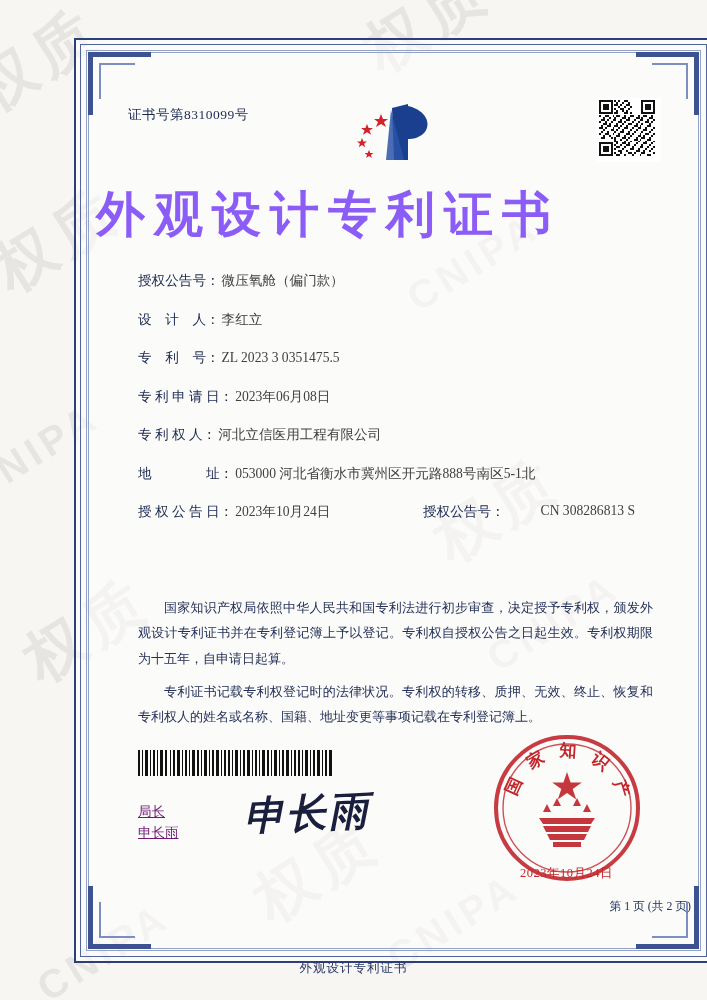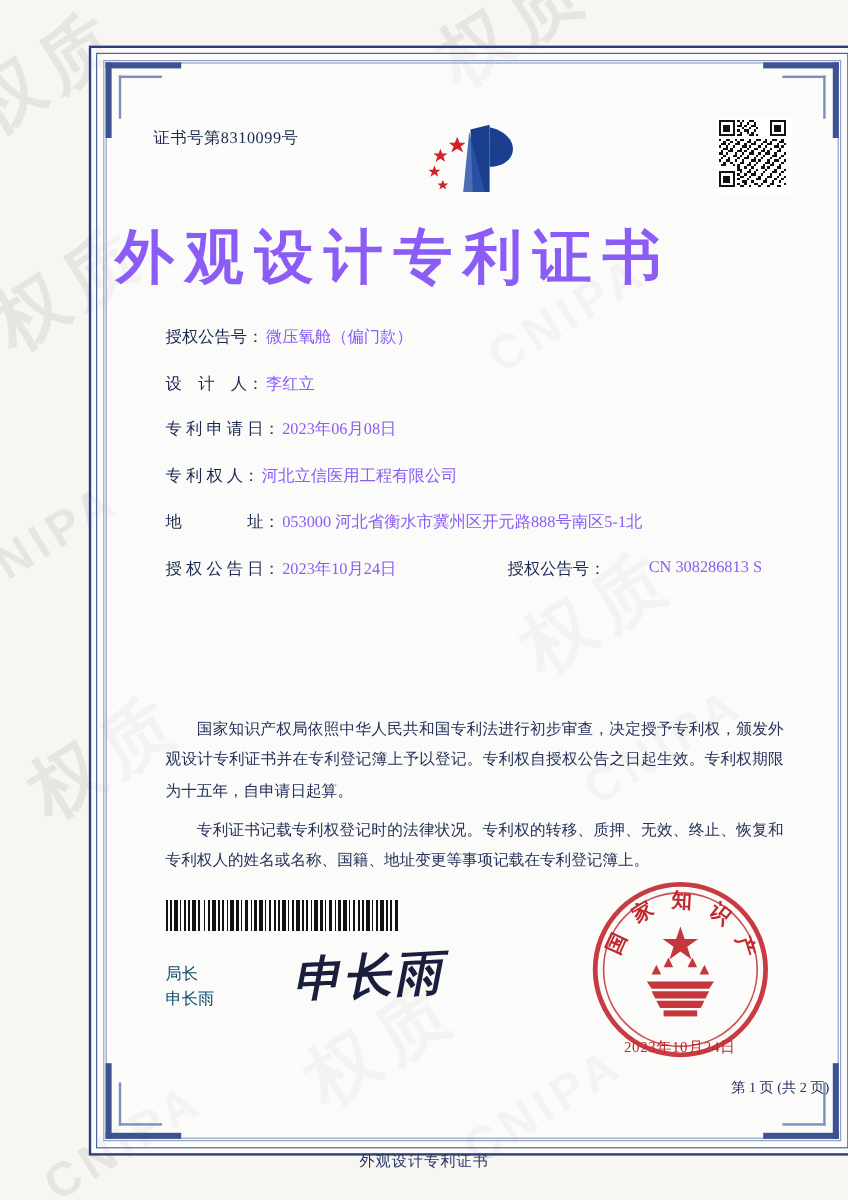--- a/index.html
+++ b/index.html
@@ -144,21 +144,21 @@
     color: #1b2750;
   }
   .field-label {
     flex: 0 0 auto;
     white-space: pre;
     color: #1b2750;
   }
   .field-value {
     flex: 1 1 auto;
     padding-left: 2px;
-    color: #8b5cf6;
+    color: #404040;
   }
   .field-row.two-col .col-a { flex: 0 0 285px; display: flex; }
   .field-row.two-col .col-b { flex: 1 1 auto; display: flex; gap: 34px; }
 
   
   .paragraphs {
     position: absolute;
     left: 42px;
     right: 38px;
     top: 535px;
@@ -180,22 +180,23 @@
     width: 196px;
     height: 26px;
   }
 
   
   .sign-block {
     position: absolute;
     left: 42px;
     top: 742px;
     font-size: 13.5px;
-    color: #0c4a6e;
+    color: #701a75;
     line-height: 1.55;
+    text-decoration: underline;
   }
   .signature-script {
     position: absolute;
     left: 148px;
     top: 726px;
     font-size: 40px;
     color: #1a1f3d;
     font-family: "Liberation Serif", serif;
     font-style: italic;
     font-weight: bold;
@@ -492,20 +493,24 @@
     <div class="fields">
       <div class="field-row">
         <span class="field-label">授权公告号：</span>
         <span class="field-value">微压氧舱（偏门款）</span>
       </div>
       <div class="field-row">
         <span class="field-label">设　计　人：</span>
         <span class="field-value">李红立</span>
       </div>
       <div class="field-row">
+        <span class="field-label">专　利　号：</span>
+        <span class="field-value">ZL 2023 3 0351475.5</span>
+      </div>
+      <div class="field-row">
         <span class="field-label">专 利 申 请 日：</span>
         <span class="field-value">2023年06月08日</span>
       </div>
       <div class="field-row">
         <span class="field-label">专 利 权 人：</span>
         <span class="field-value">河北立信医用工程有限公司</span>
       </div>
       <div class="field-row">
         <span class="field-label">地　　　　址：</span>
         <span class="field-value">053000 河北省衡水市冀州区开元路888号南区5-1北</span>

